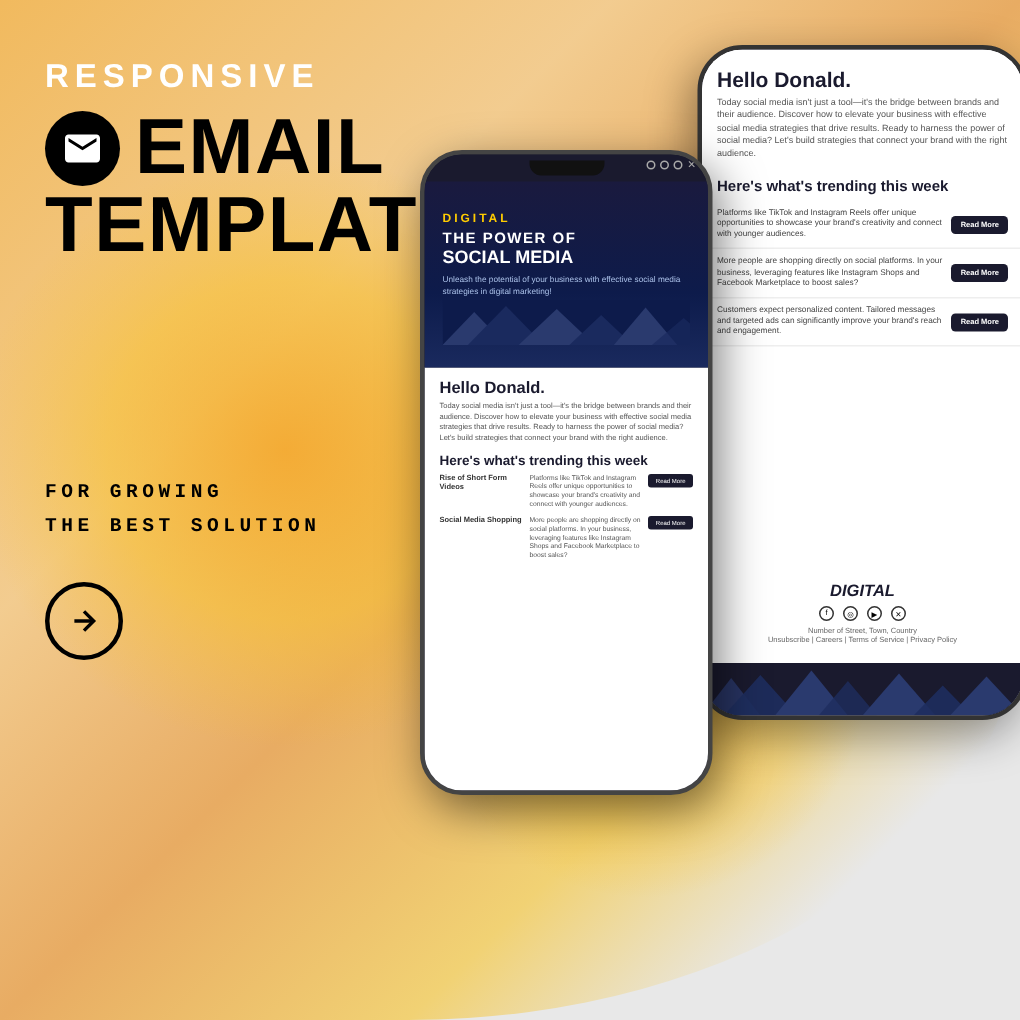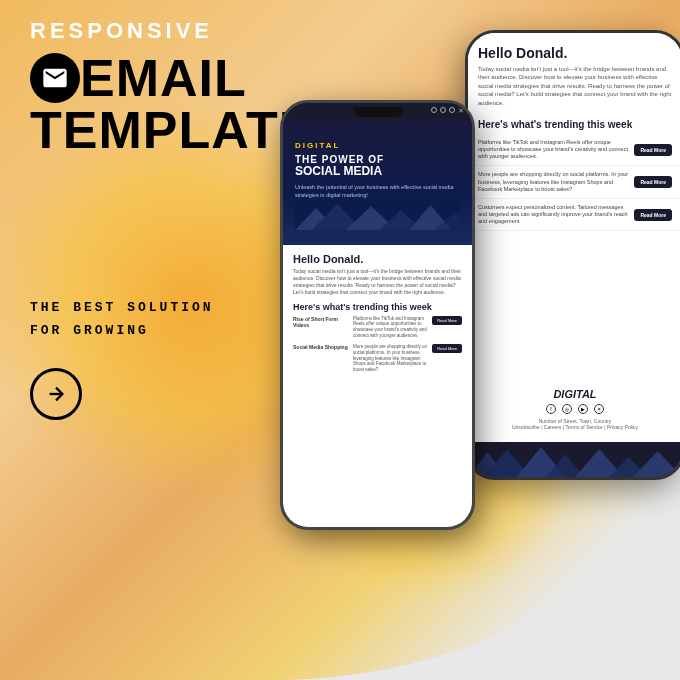--- a/index.html
+++ b/index.html
@@ -47,35 +47,36 @@
       z-index: 0;
     }
 
     
     .left-panel {
       position: absolute;
       top: 0; left: 0;
       width: 320px;
       height: 572px;
       z-index: 2;
-      padding: 18px 30px;
+      padding: 38px 30px;
     }
 
     .responsive-label {
       color: white;
       font-size: 22px;
       font-weight: 900;
       letter-spacing: 4px;
       text-transform: uppercase;
       margin-bottom: 8px;
     }
 
     .email-icon-row {
       display: flex;
-      align-items: center;
+      align-items: flex-end;
+      gap: 10px;
       margin-bottom: 0;
     }
 
     .email-icon {
       width: 50px;
       height: 50px;
       background: black;
       border-radius: 50%;
       display: flex;
       align-items: center;
@@ -452,22 +453,22 @@
         <svg viewBox="0 0 24 24">
           <path d="M20 4H4c-1.1 0-2 .9-2 2v12c0 1.1.9 2 2 2h16c1.1 0 2-.9 2-2V6c0-1.1-.9-2-2-2zm0 4l-8 5-8-5V6l8 5 8-5v2z"></path>
         </svg>
       </div>
       <div class="email-title">EMAIL</div>
     </div>
 
     <div class="templates-title">TEMPLATES</div>
 
     <div class="tagline">
+      <div>FOR GROWING</div>
       <div>THE BEST SOLUTION</div>
-      <div>FOR GROWING</div>
     </div>
 
     <div class="arrow-btn">
       <svg viewBox="0 0 24 24" fill="none" stroke="black" stroke-width="2.5">
         <line x1="5" y1="12" x2="19" y2="12"></line>
         <polyline points="12 5 19 12 12 19"></polyline>
       </svg>
     </div>
   </div>
 

